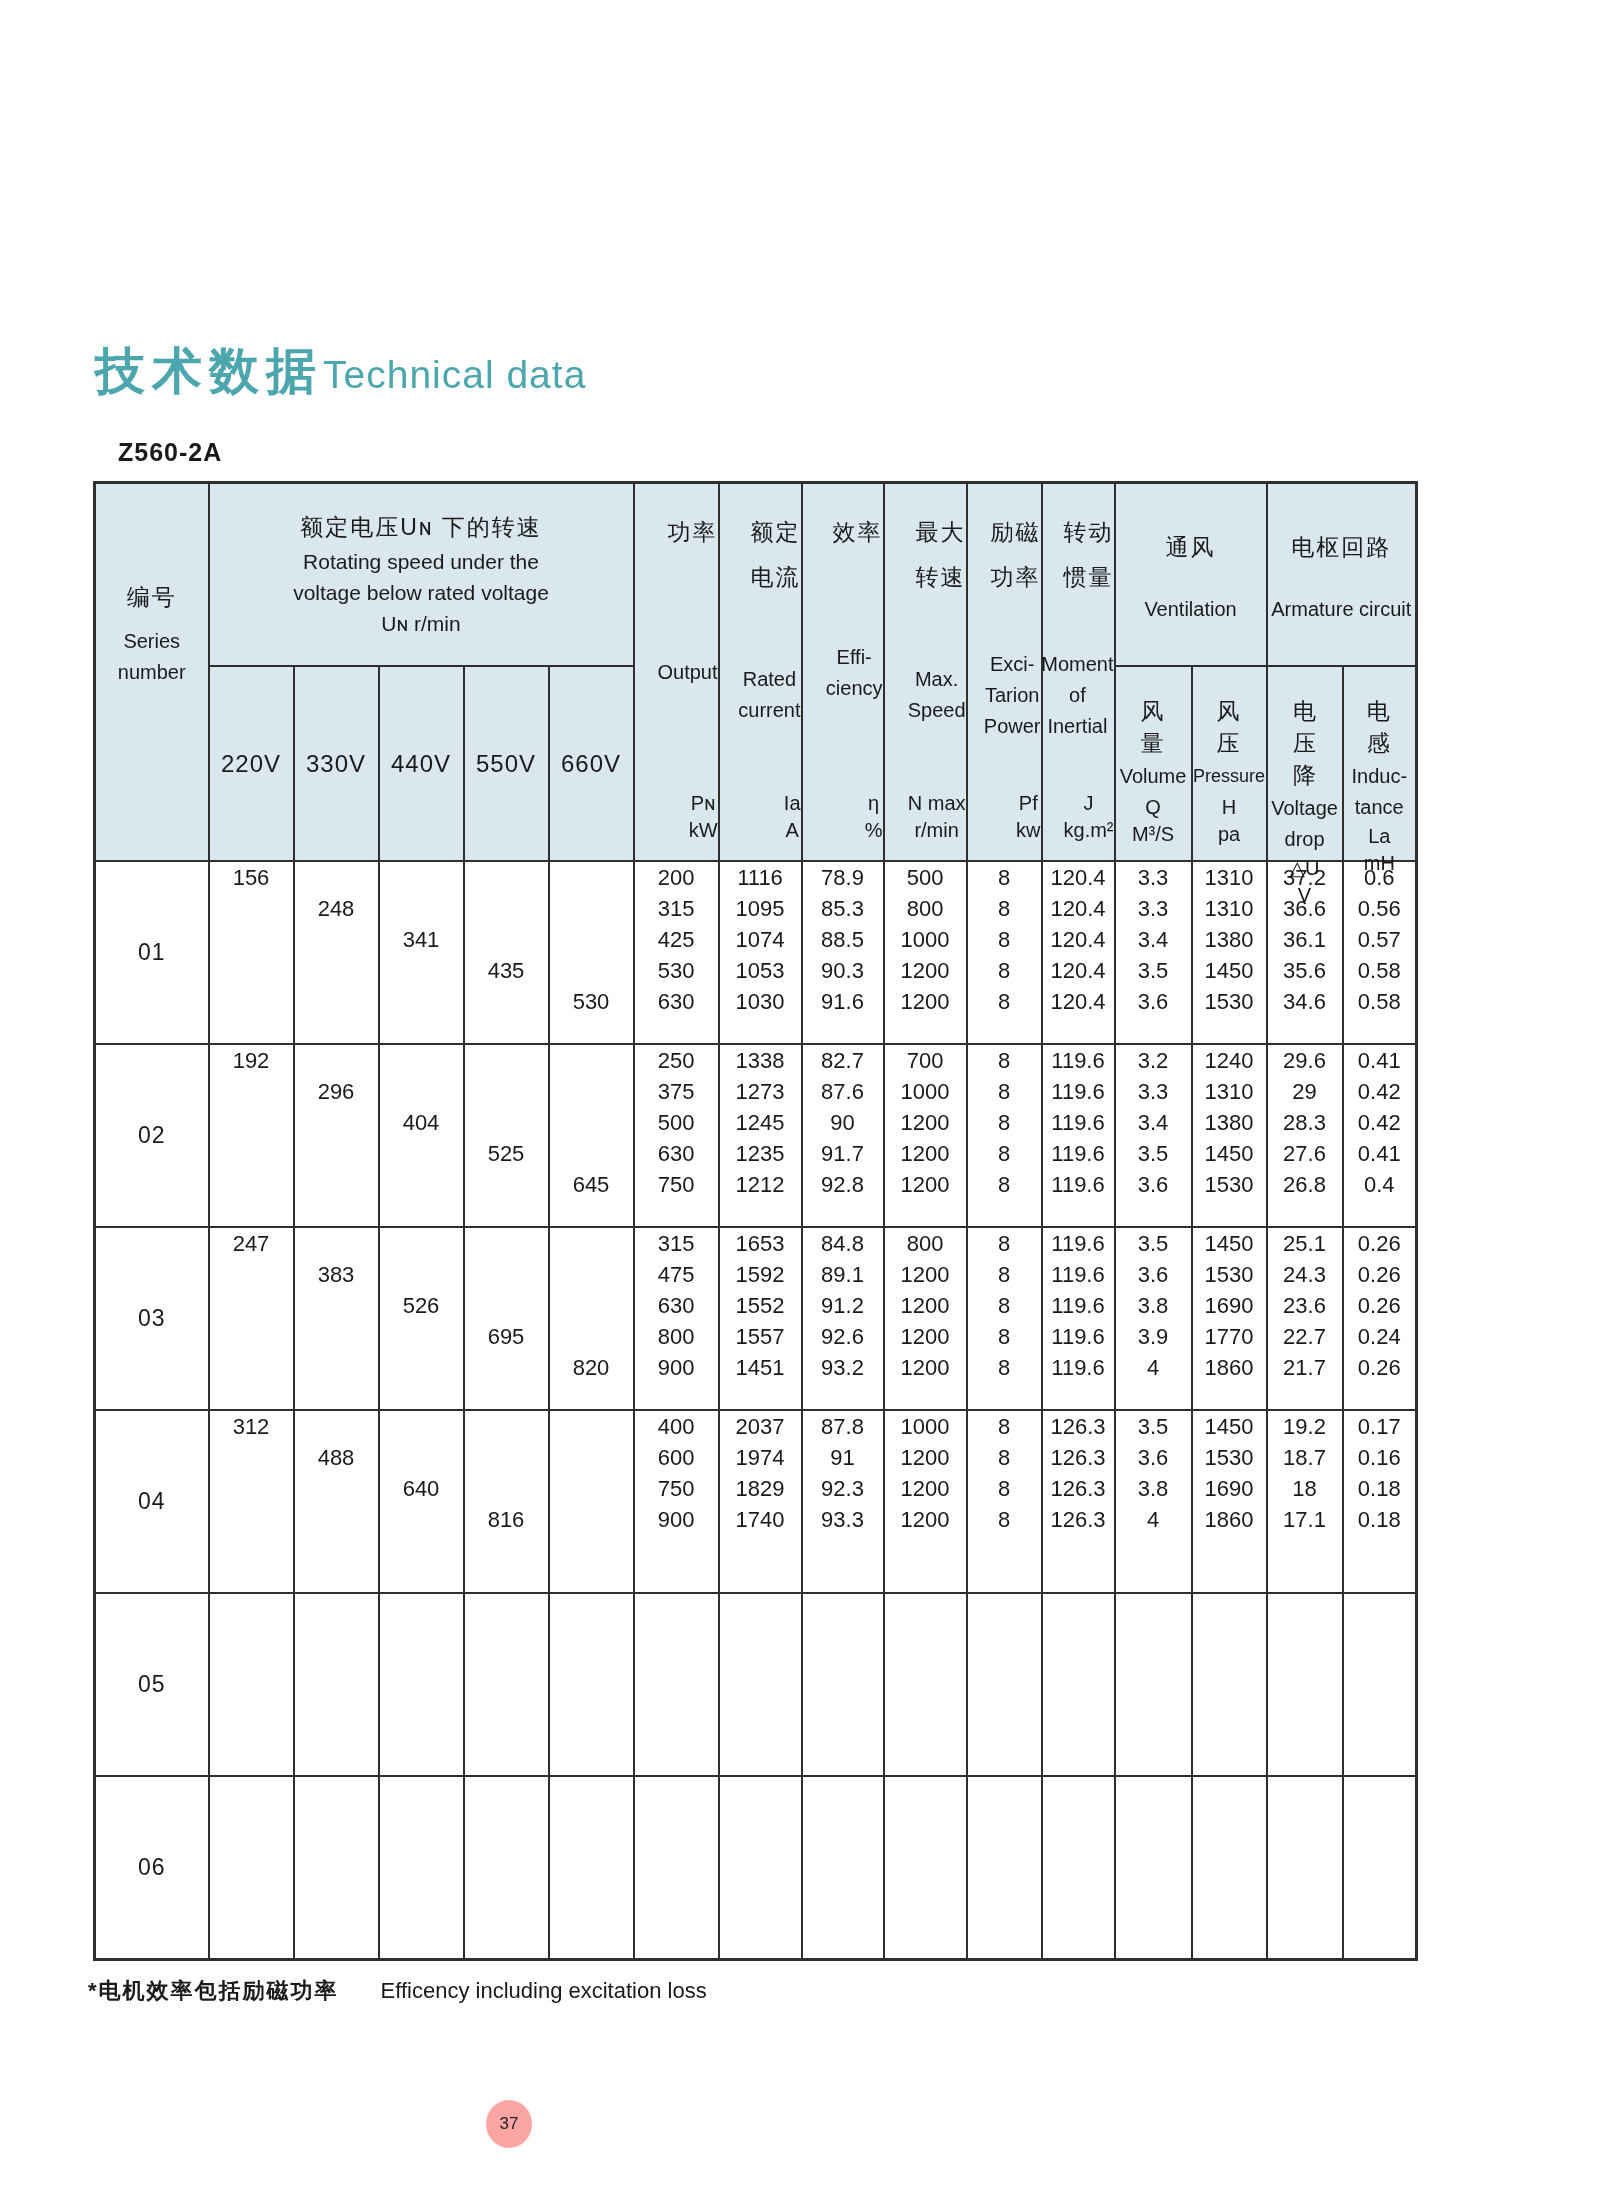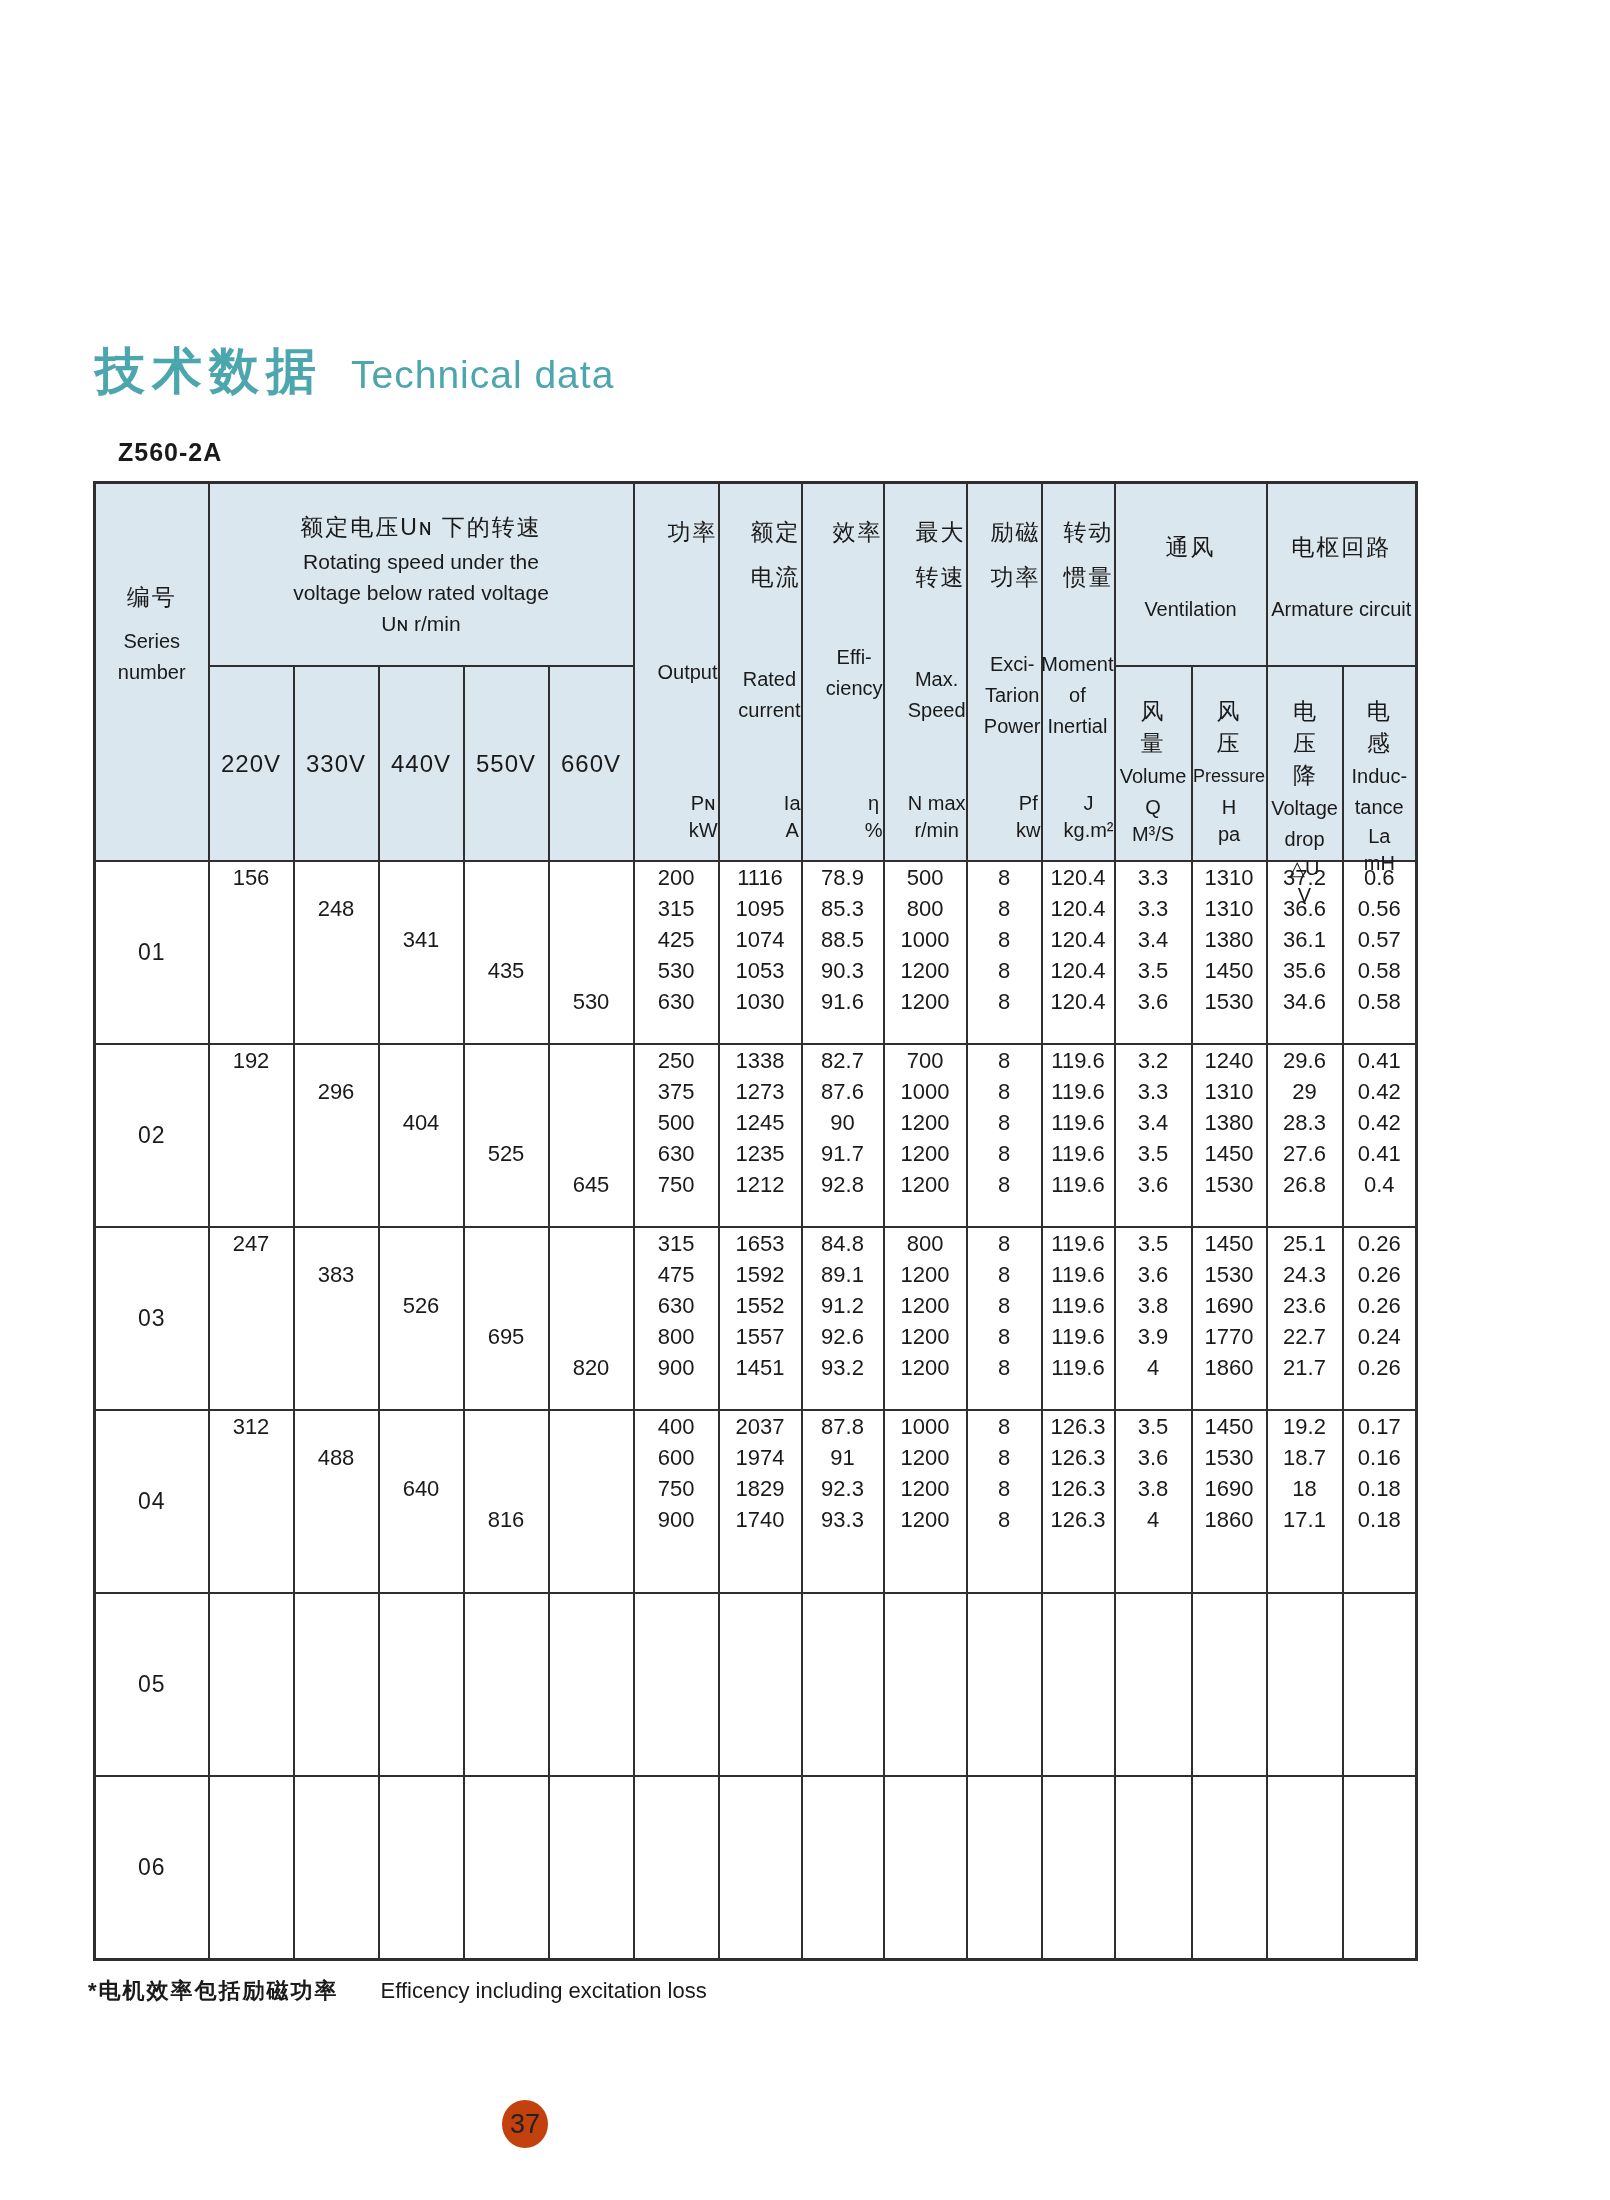--- a/index.html
+++ b/index.html
@@ -1,21 +1,21 @@
 <!DOCTYPE html>
 <html><head>
 <meta charset="utf-8">
 <style>
   html,body{margin:0;padding:0;background:#ffffff;}
   .page{
     position:relative;width:1610px;height:2200px;background:#ffffff;overflow:hidden;
     font-family:"Liberation Sans","DejaVu Sans",sans-serif;color:#1a1a1a;
   }
   
-  .title{position:absolute;left:95px;top:344px;display:flex;align-items:baseline;gap:28px;color:#4ca6ad;}
+  .title{position:absolute;left:95px;top:344px;display:flex;align-items:baseline;color:#4ca6ad;}
   .title .zh-t{font-size:50px;font-weight:600;letter-spacing:7px;line-height:54px;}
   .title .en-t{font-size:39px;font-weight:400;letter-spacing:1px;}
   
   .model{position:absolute;left:118px;top:438px;font-size:25px;font-weight:600;letter-spacing:1px;}
   .cooling{position:absolute;left:528px;top:438px;font-size:25px;white-space:nowrap;}
   .cooling .czh{font-weight:600;letter-spacing:3px;}
   .cooling .cen{margin-left:16px;font-weight:500;}
   
   table.tech{
     position:absolute;left:93px;top:481px;width:1322px;
@@ -45,22 +45,22 @@
   
   tbody tr{height:183px;}
   td.series{font-size:23px;text-align:center;vertical-align:middle;letter-spacing:1px;}
   td.vals{vertical-align:top;padding-top:13px;}
   td.vals .ln{height:31px;line-height:31px;font-size:22px;text-align:center;white-space:nowrap;}
   
   .footnote{position:absolute;left:88px;top:1976px;font-size:22px;white-space:nowrap;}
   .footnote .fzh{font-weight:600;letter-spacing:2px;}
   .footnote .fen{margin-left:42px;font-weight:500;}
   .pagenum{
-    position:absolute;left:502px;top:2100px;width:46px;height:48px;
-    background:#c2410c;border-radius:50%;text-align:center;line-height:48px;font-size:27px;color:#222;
+    position:absolute;left:486px;top:2100px;width:46px;height:48px;
+    background:#fca5a5;border-radius:50%;text-align:center;line-height:48px;font-size:17px;color:#222;
   }
 </style>
 </head>
 <body>
 
 <div class="page">
 
   <div class="title">
     <span class="zh-t">技术数据</span>
     <span class="en-t">Technical data</span>

